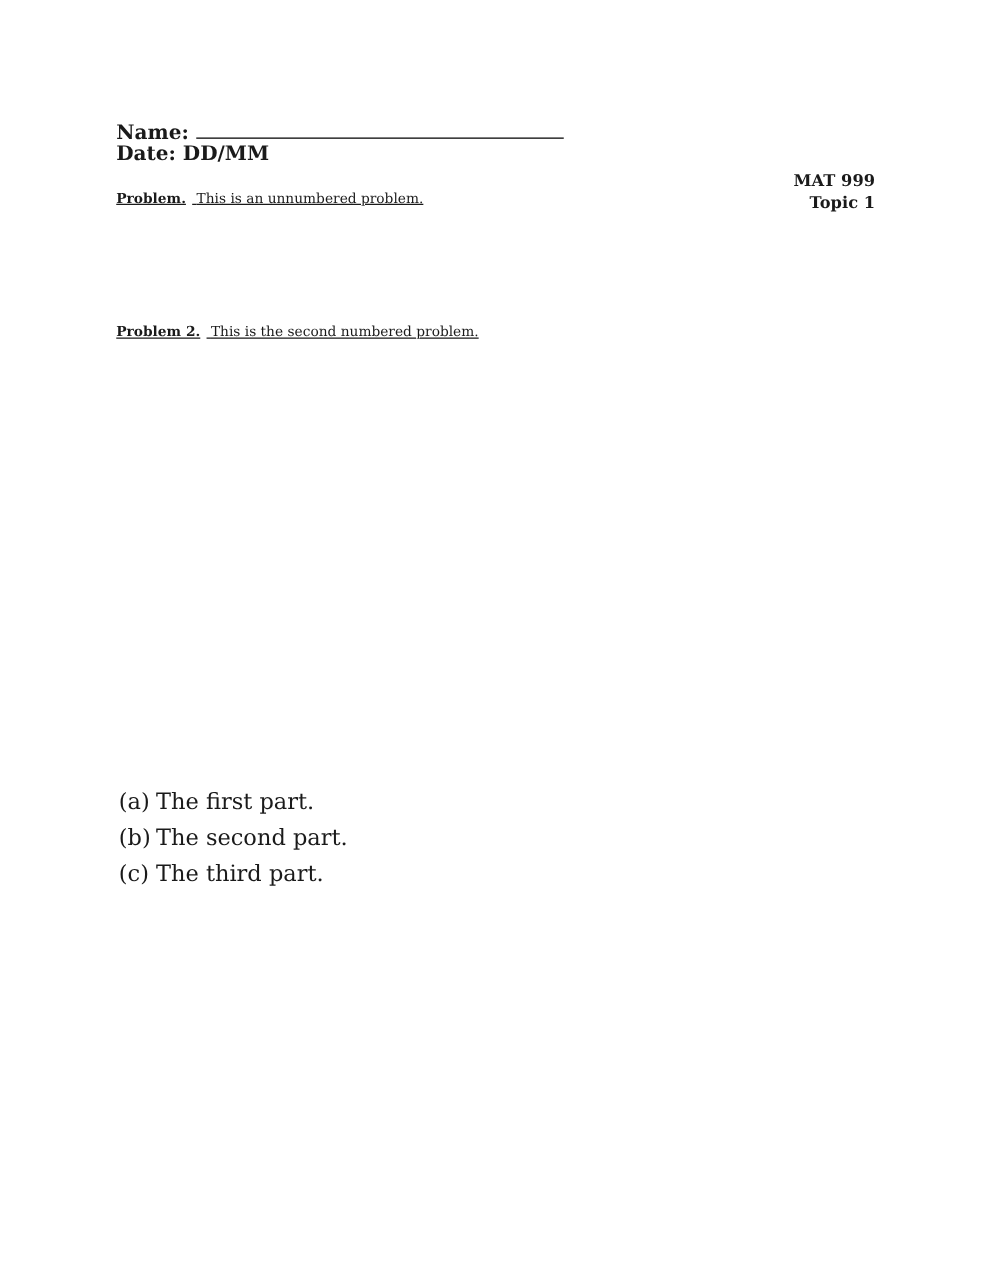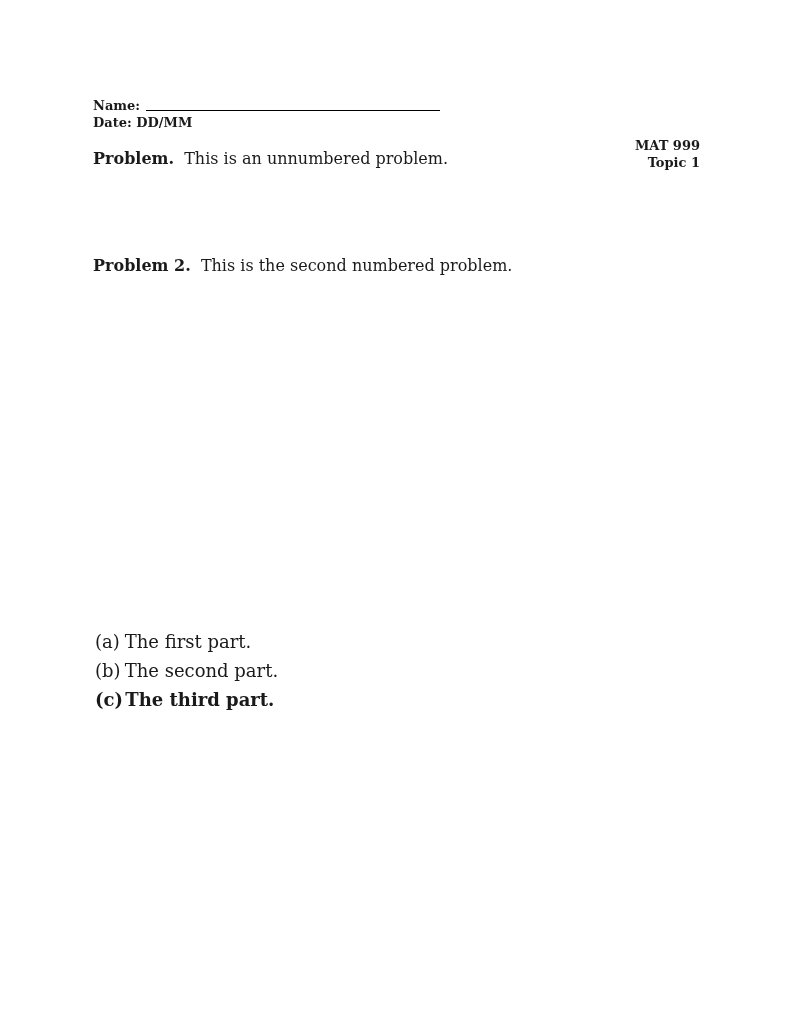--- a/index.html
+++ b/index.html
@@ -19,21 +19,21 @@
     .page {
       position: absolute;
       left: 0; top: 0;
       width: 794px; height: 1028px;
     }
     .header-left {
       position: absolute;
       left: 93px;
       top: 97px;
       font-weight: bold;
-      font-size: 13px;
+      font-size: 16px;
       line-height: 17px;
     }
     .name-row {
       display: flex;
       align-items: flex-end;
     }
     .name-line {
       display: inline-block;
       width: 294px;
       border-bottom: 1px solid #000;
@@ -47,23 +47,24 @@
       top: 97px;
       font-weight: bold;
       font-size: 13px;
       line-height: 17px;
       text-align: right;
       margin-top: 40px;
     }
     .problem {
       position: absolute;
       left: 93px;
-      font-size: 16px;
+      font-size: 11px;
       line-height: 17px;
       white-space: nowrap;
+      text-decoration: underline;
     }
     .problem .label {
       font-weight: bold;
       margin-right: 5px;
     }
     .part {
       position: absolute;
       left: 95px;
       font-size: 18px;
       line-height: 17px;
@@ -107,18 +108,18 @@
   <div class="part" style="top:633px;">
     <span class="marker">(a)</span>
     <span>The first part.</span>
   </div>
 
   <div class="part" style="top:662px;">
     <span class="marker">(b)</span>
     <span>The second part.</span>
   </div>
 
-  <div class="part" style="top:691px;font-weight:bold;">
+  <div class="part" style="top:691px;">
     <span class="marker">(c)</span>
     <span>The third part.</span>
   </div>
 
 </div>
 
 </body></html>

